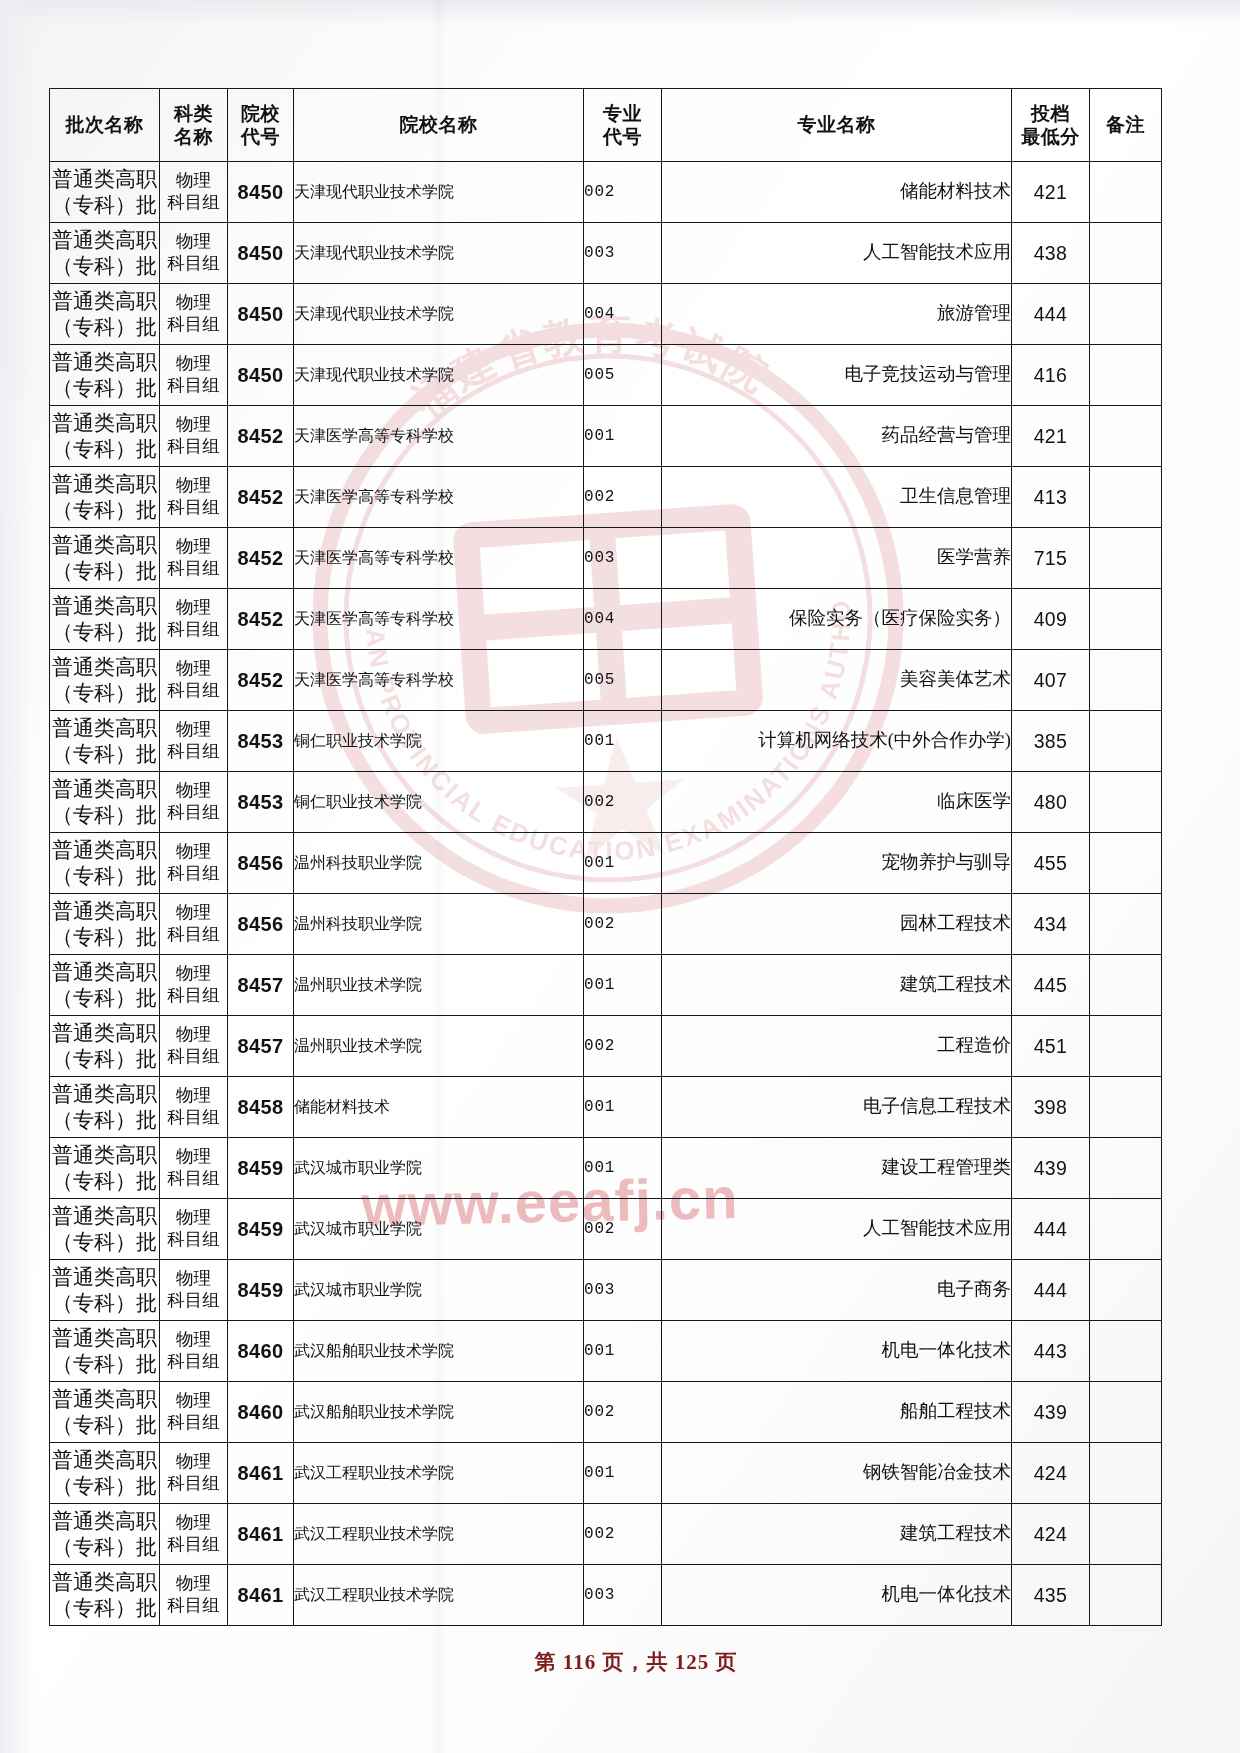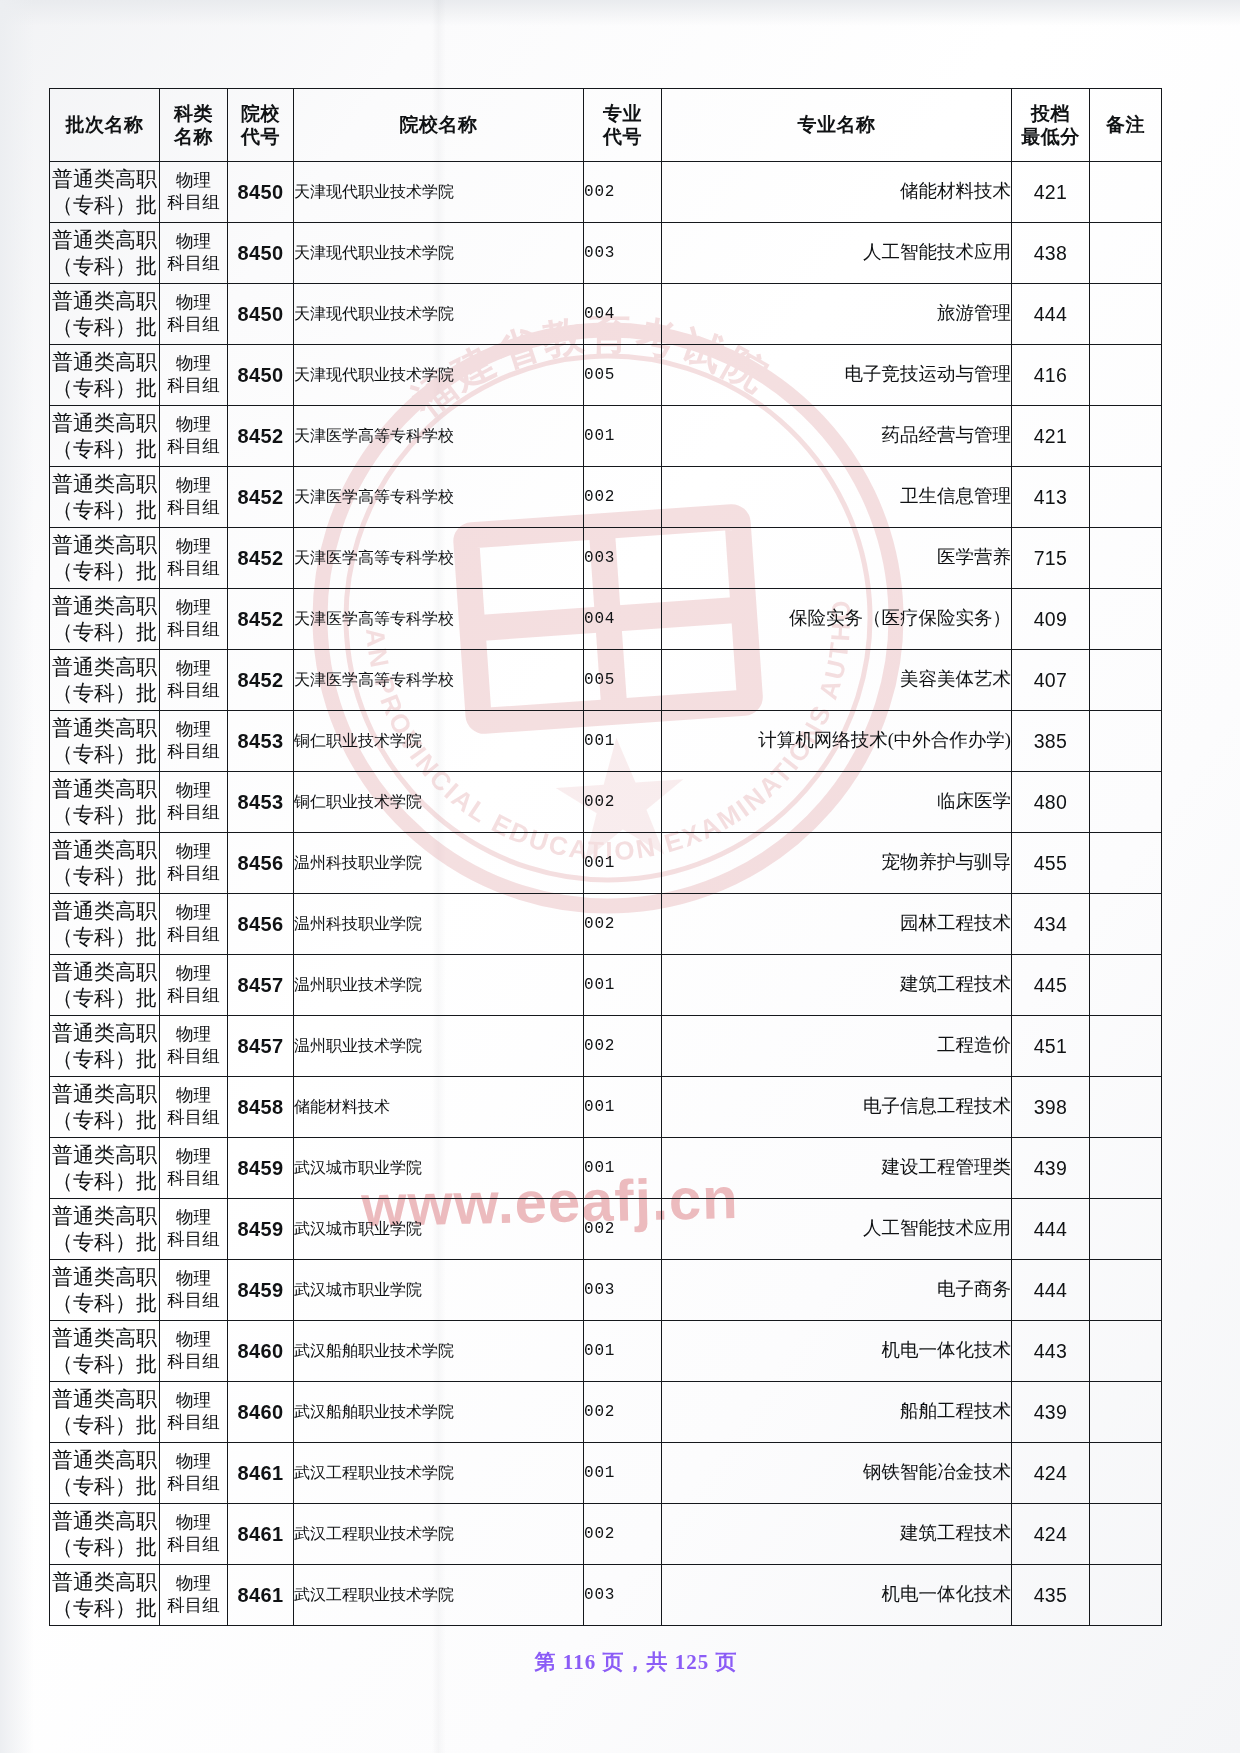--- a/index.html
+++ b/index.html
@@ -166,21 +166,21 @@
 
   
   .page-footer {
     position: absolute;
     left: 0;
     right: 0;
     top: 1648px;
     text-align: center;
     font-size: 21px;
     font-weight: bold;
-    color: #8b5cf6;
+    color: #7f1d1d;
     letter-spacing: 1px;
     font-family: "Liberation Serif", serif;
     padding-left: 32px;
   }
 </style>
 </head>
 <body>
 
 <div class="page-scan"></div>
 <div class="scan-edge-top"></div>

